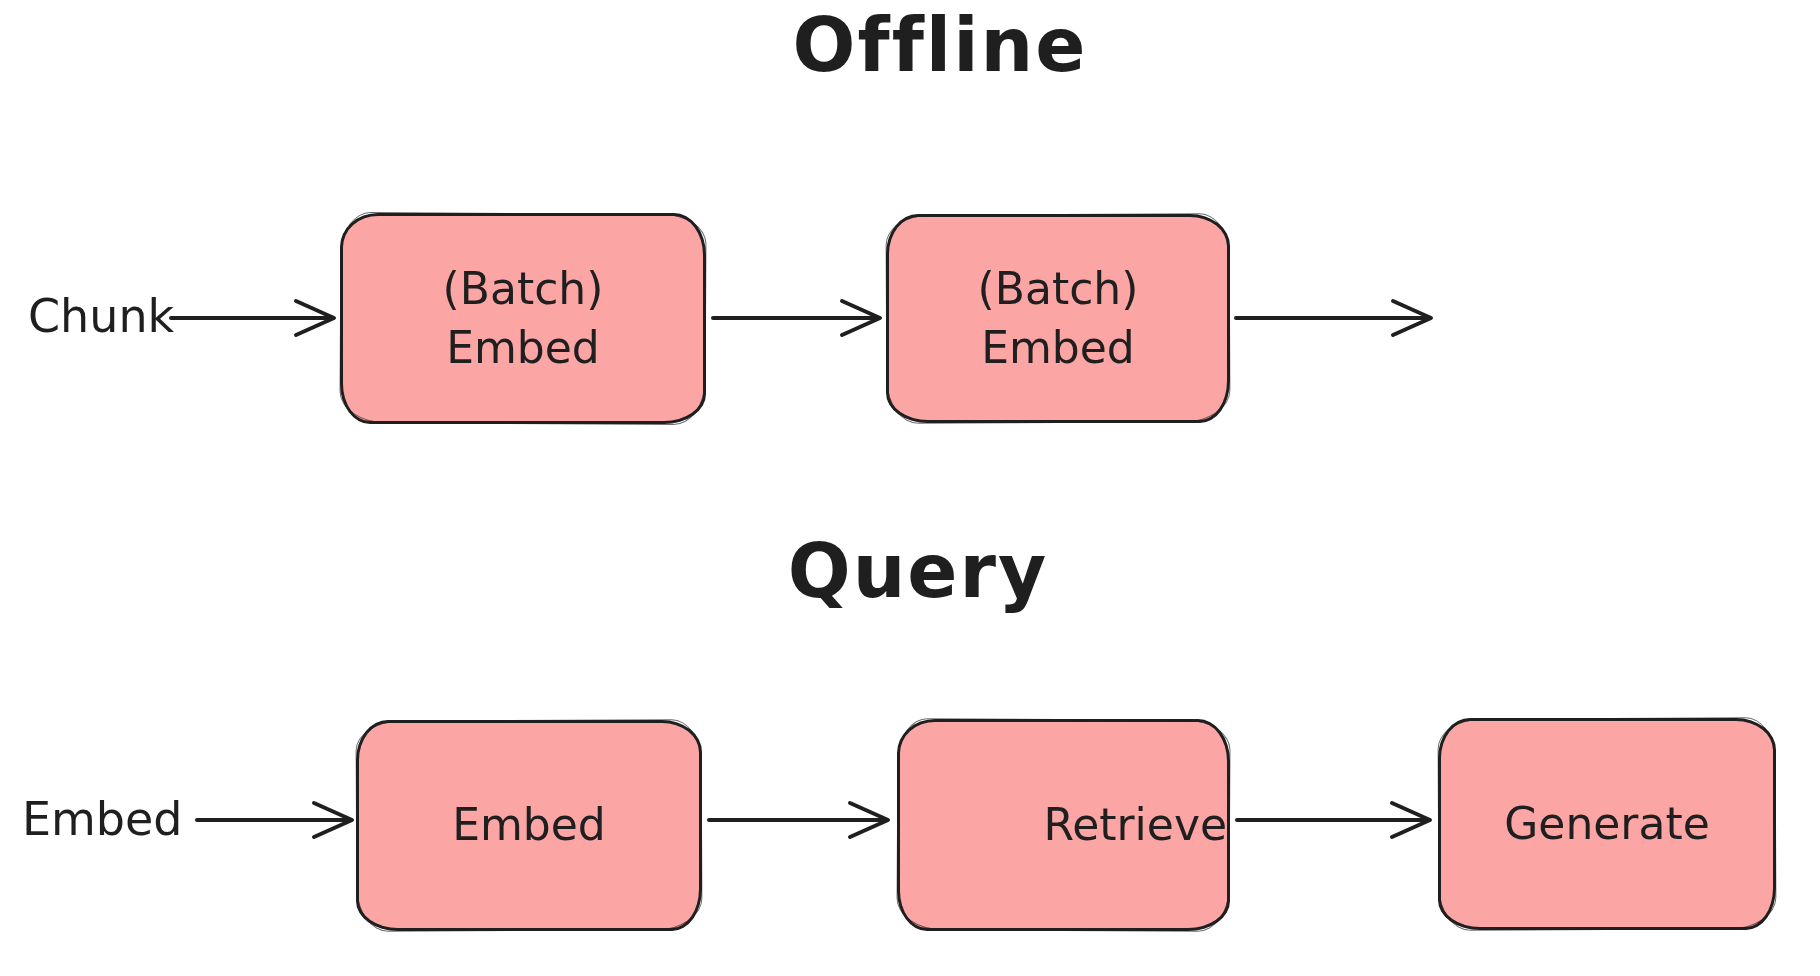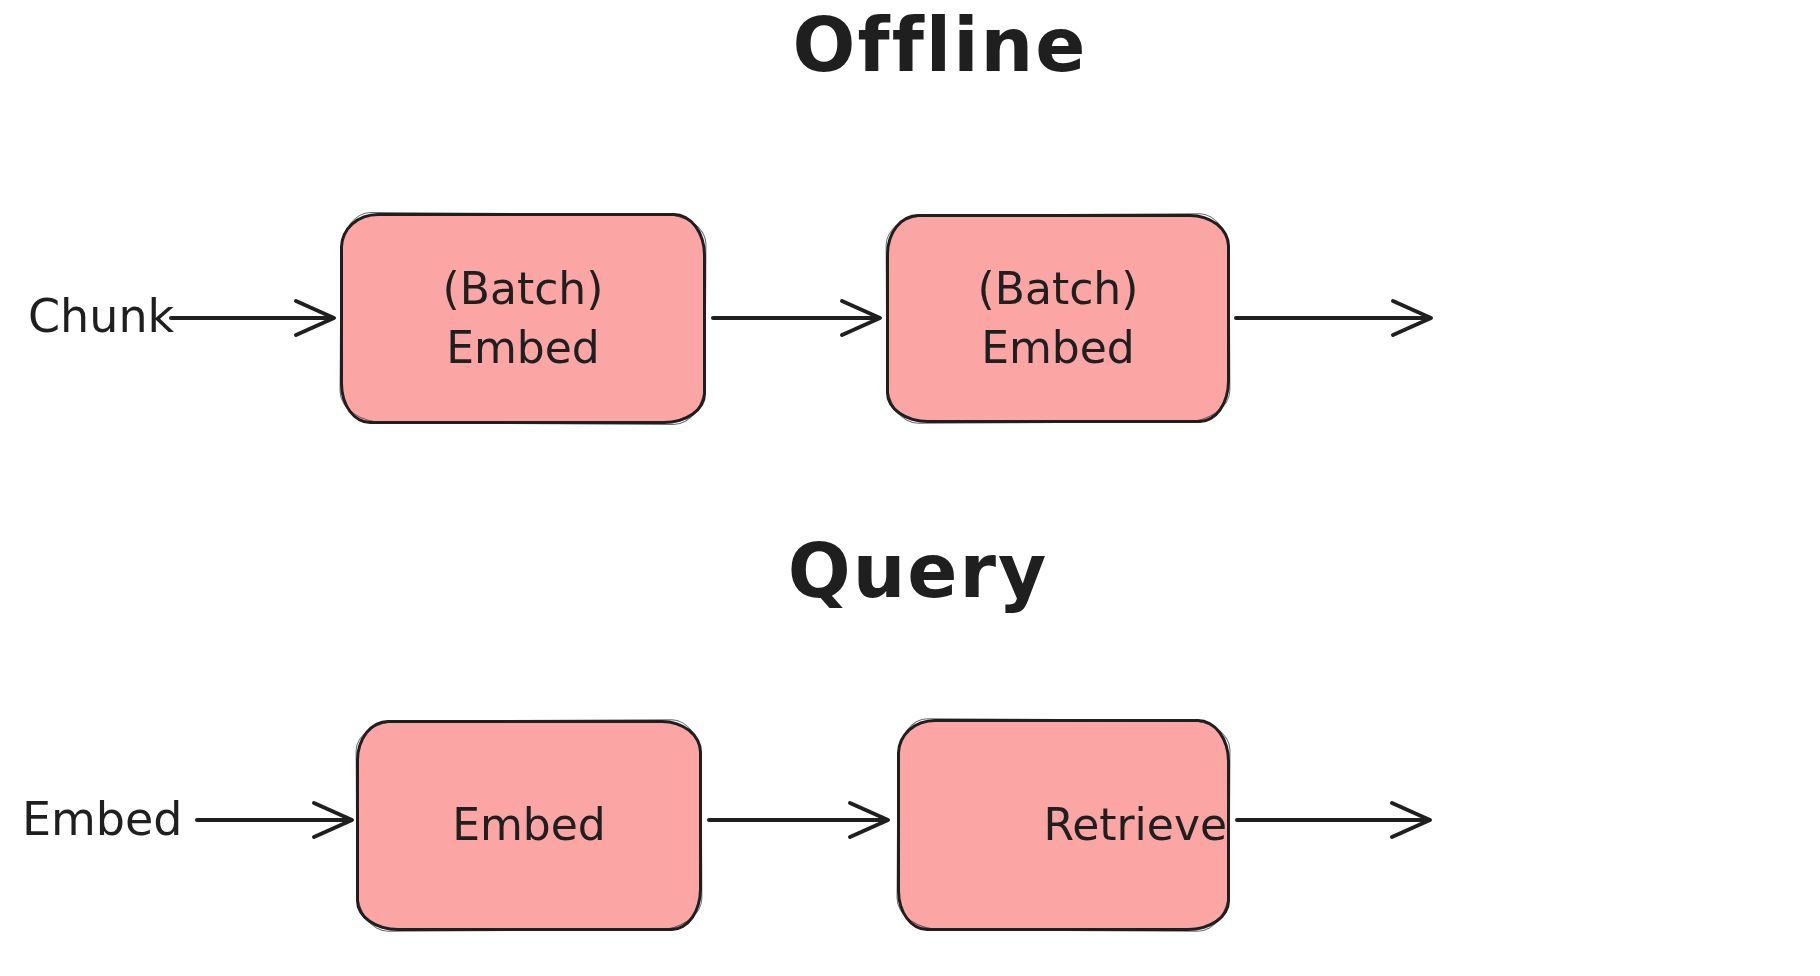--- a/index.html
+++ b/index.html
@@ -128,14 +128,19 @@
     <div class="lbl">
       <div>Retrieve</div>
     </div>
   </div>
 
   <svg class="arrow" style="left:1234px; top:796px;" width="202" height="48">
     <line x1="3" y1="24" x2="194" y2="24"></line>
     <path d="M 158 7 L 196 24 L 158 41"></path>
   </svg>
 
+  <div class="node r2" style="left:1438px; top:718px; width:338px; height:212px;">
+    <div class="lbl">
+      <div>Generate</div>
+    </div>
+  </div>
 
 </div>
 
 </body></html>

